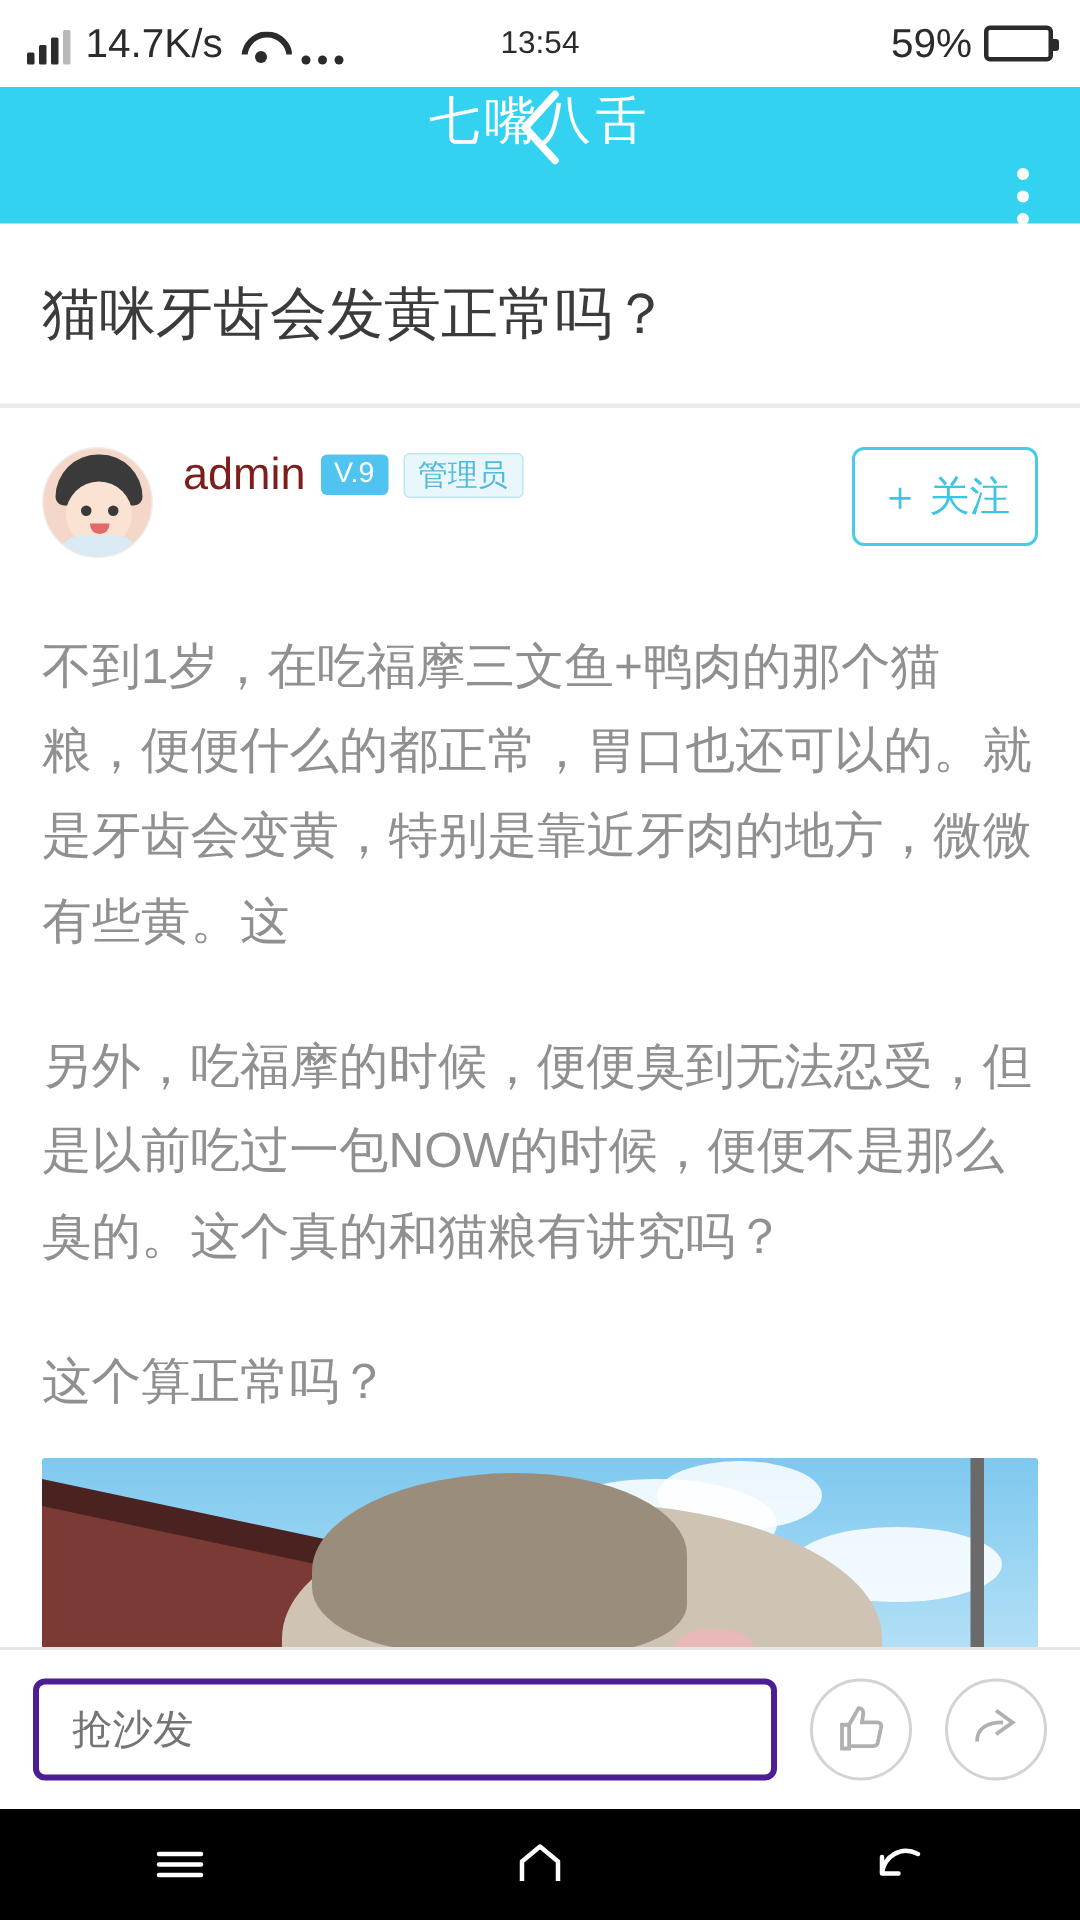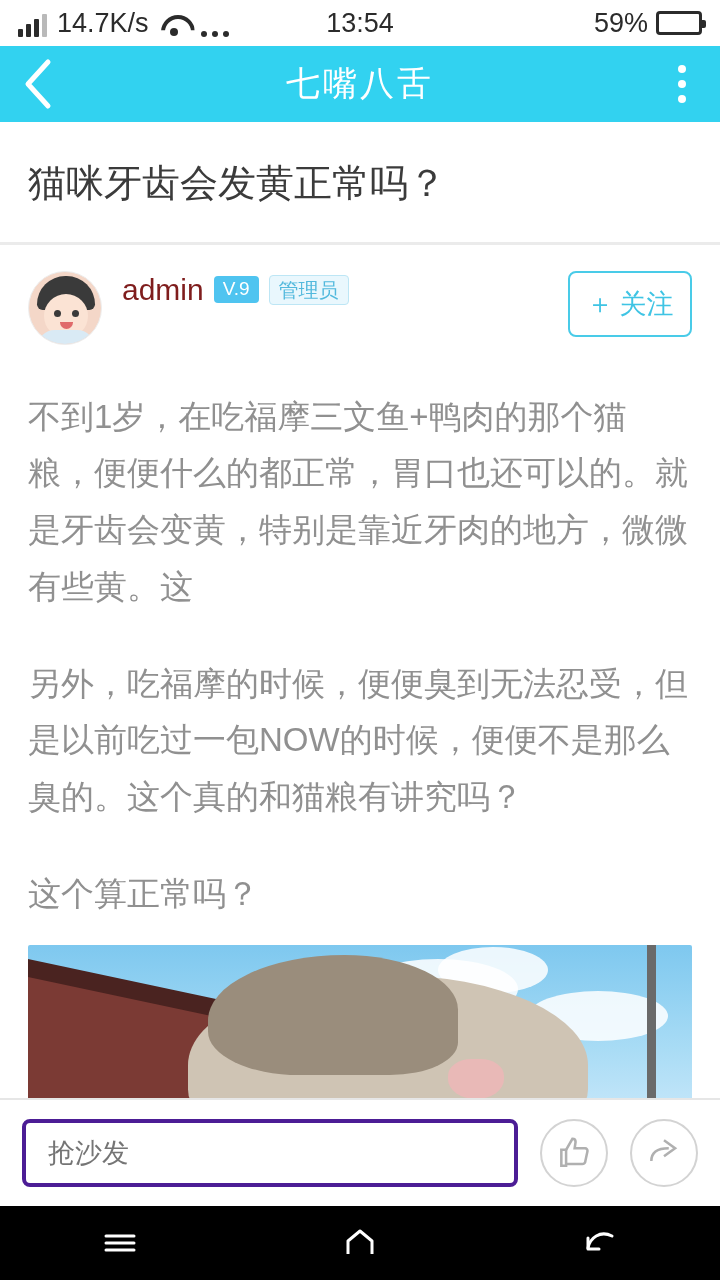--- a/index.html
+++ b/index.html
@@ -6,21 +6,21 @@
   html, body {
     width: 720px; height: 1280px;
     font-family: "Liberation Sans", "DejaVu Sans", sans-serif;
     background: #ffffff;
     overflow: hidden;
   }
   .phone { position: relative; width: 720px; height: 1280px; background: #fff; }
 
   
   .statusbar {
-    height: 46px;
+    height: 58px;
     background: #ffffff;
     display: flex;
     align-items: center;
     padding: 0 18px;
     position: relative;
   }
   .sb-left { display: flex; align-items: flex-end; gap: 10px; }
   .signal { display: flex; align-items: flex-end; gap: 3px; height: 26px; }
   .signal i { display: block; width: 5px; background: #2b2b2b; border-radius: 1px; }
   .signal i:nth-child(1) { height: 8px; }
@@ -36,40 +36,40 @@
     clip-path: polygon(0 0, 100% 0, 100% 45%, 50% 45%, 0 45%);
   }
   .wifi::after {
     content: ""; position: absolute; left: 11px; top: 15px;
     width: 8px; height: 8px; background: #2b2b2b; border-radius: 50%;
   }
   .dots3 { display: flex; gap: 5px; align-items: center; margin-left: 2px; }
   .dots3 span { width: 6px; height: 6px; background: #2b2b2b; border-radius: 50%; }
   .sb-time {
     position: absolute; left: 0; right: 0; text-align: center;
-    font-size: 27px; color: #2b2b2b;
+    font-size: 21px; color: #2b2b2b;
   }
   .sb-right {
     margin-left: auto; display: flex; align-items: center; gap: 8px;
   }
   .battery-pct { font-size: 27px; color: #2b2b2b; }
   .battery {
     width: 46px; height: 24px; border: 3px solid #2b2b2b; border-radius: 4px;
     position: relative; padding: 2px;
   }
   .battery::after {
     content: ""; position: absolute; right: -7px; top: 6px;
     width: 4px; height: 8px; background: #2b2b2b; border-radius: 0 2px 2px 0;
   }
   .battery .lvl { height: 100%; background: #2b2b2b; width: 59%; }
 
   
   .titlebar {
-    height: 76px; background: #32d2f0;
-    display: flex; align-items: center; position: relative;
+    height: 91px; background: #32d2f0;
+    display: flex; align-items: center; position: relative; flex-direction: column;
   }
   .back-arrow {
     width: 76px; height: 92px; display: flex; align-items: center; justify-content: center;
   }
   .back-arrow svg { display: block; }
   .title-text {
     position: absolute; left: 0; right: 0; text-align: center;
     color: #ffffff; font-size: 34px; letter-spacing: 3px;
   }
   .menu-dots {

